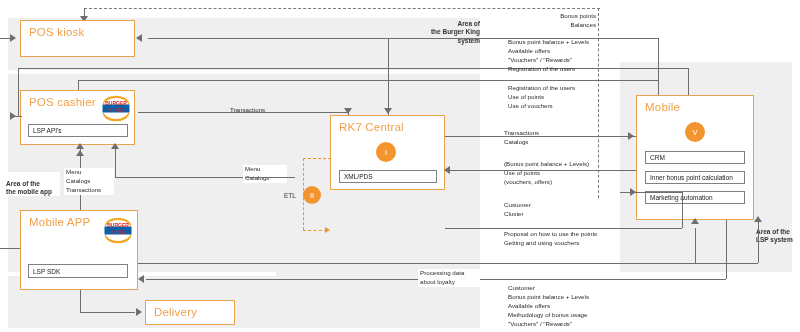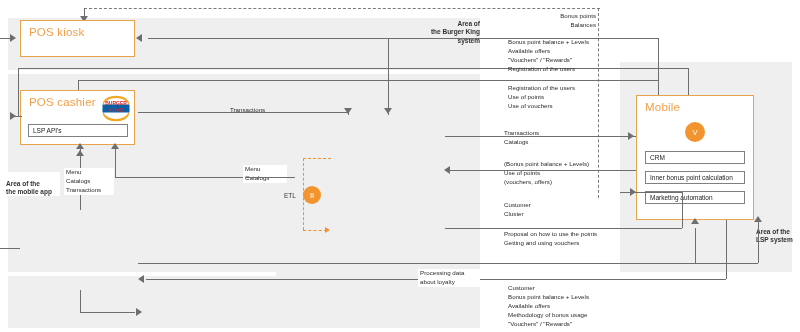--- a/index.html
+++ b/index.html
@@ -168,22 +168,44 @@
         <text x="30" y="35" font-size="12" font-weight="bold" fill="#D62028" text-anchor="middle" font-family="Liberation Sans, sans-serif">KING</text>
       </svg>
     </div>
     <div class="subbox" style="left:7px; top:33px; width:100px; height:13px;">LSP API's</div>
   </div>
 
   <div class="node" style="left:20px; top:20px; width:115px; height:37px;">
     <div class="node-title">POS kiosk</div>
   </div>
 
-
-
+  <div class="node" style="left:20px; top:210px; width:118px; height:80px;">
+    <div class="node-title">Mobile APP</div>
+    <div class="bk-logo" style="left:82px; top:5px;">
+      <svg viewBox="0 0 60 56" width="30" height="28">
+        <ellipse cx="30" cy="28" rx="28" ry="25" fill="#ffffff"></ellipse>
+        <path d="M4 22 A28 22 0 0 1 56 22 L56 16 A28 20 0 0 0 4 16 Z" fill="#F5A623"></path>
+        <path d="M4 36 A28 22 0 0 0 56 36 L56 42 A28 20 0 0 1 4 42 Z" fill="#F5A623"></path>
+        <rect x="3" y="21" width="54" height="16" fill="#0B5FA5"></rect>
+        <text x="30" y="21" font-size="10" font-weight="bold" fill="#D62028" text-anchor="middle" font-family="Liberation Sans, sans-serif">BURGER</text>
+        <text x="30" y="35" font-size="12" font-weight="bold" fill="#D62028" text-anchor="middle" font-family="Liberation Sans, sans-serif">KING</text>
+      </svg>
+    </div>
+    <div class="subbox" style="left:7px; top:53px; width:100px; height:14px;">LSP SDK</div>
+  </div>
+
+  <div class="node" style="left:145px; top:300px; width:90px; height:25px;">
+    <div class="node-title" style="top:5px;">Delivery</div>
+  </div>
+
+  <div class="node" style="left:330px; top:115px; width:115px; height:75px;">
+    <div class="node-title">RK7 Central</div>
+    <div class="badge" style="left:45px; top:26px; width:20px; height:20px;">I</div>
+    <div class="subbox" style="left:8px; top:54px; width:98px; height:13px;">XML/PDS</div>
+  </div>
 
 
   <div class="node" style="left:636px; top:95px; width:118px; height:125px;">
     <div class="node-title">Mobile</div>
     <div class="badge" style="left:48px; top:26px; width:20px; height:20px;">V</div>
     <div class="subbox" style="left:8px; top:55px; width:100px; height:13px;">CRM</div>
     <div class="subbox" style="left:8px; top:75px; width:100px; height:13px;">Inner bonus point calculation</div>
     <div class="subbox" style="left:8px; top:95px; width:100px; height:13px;">Marketing automation</div>
   </div>
 

